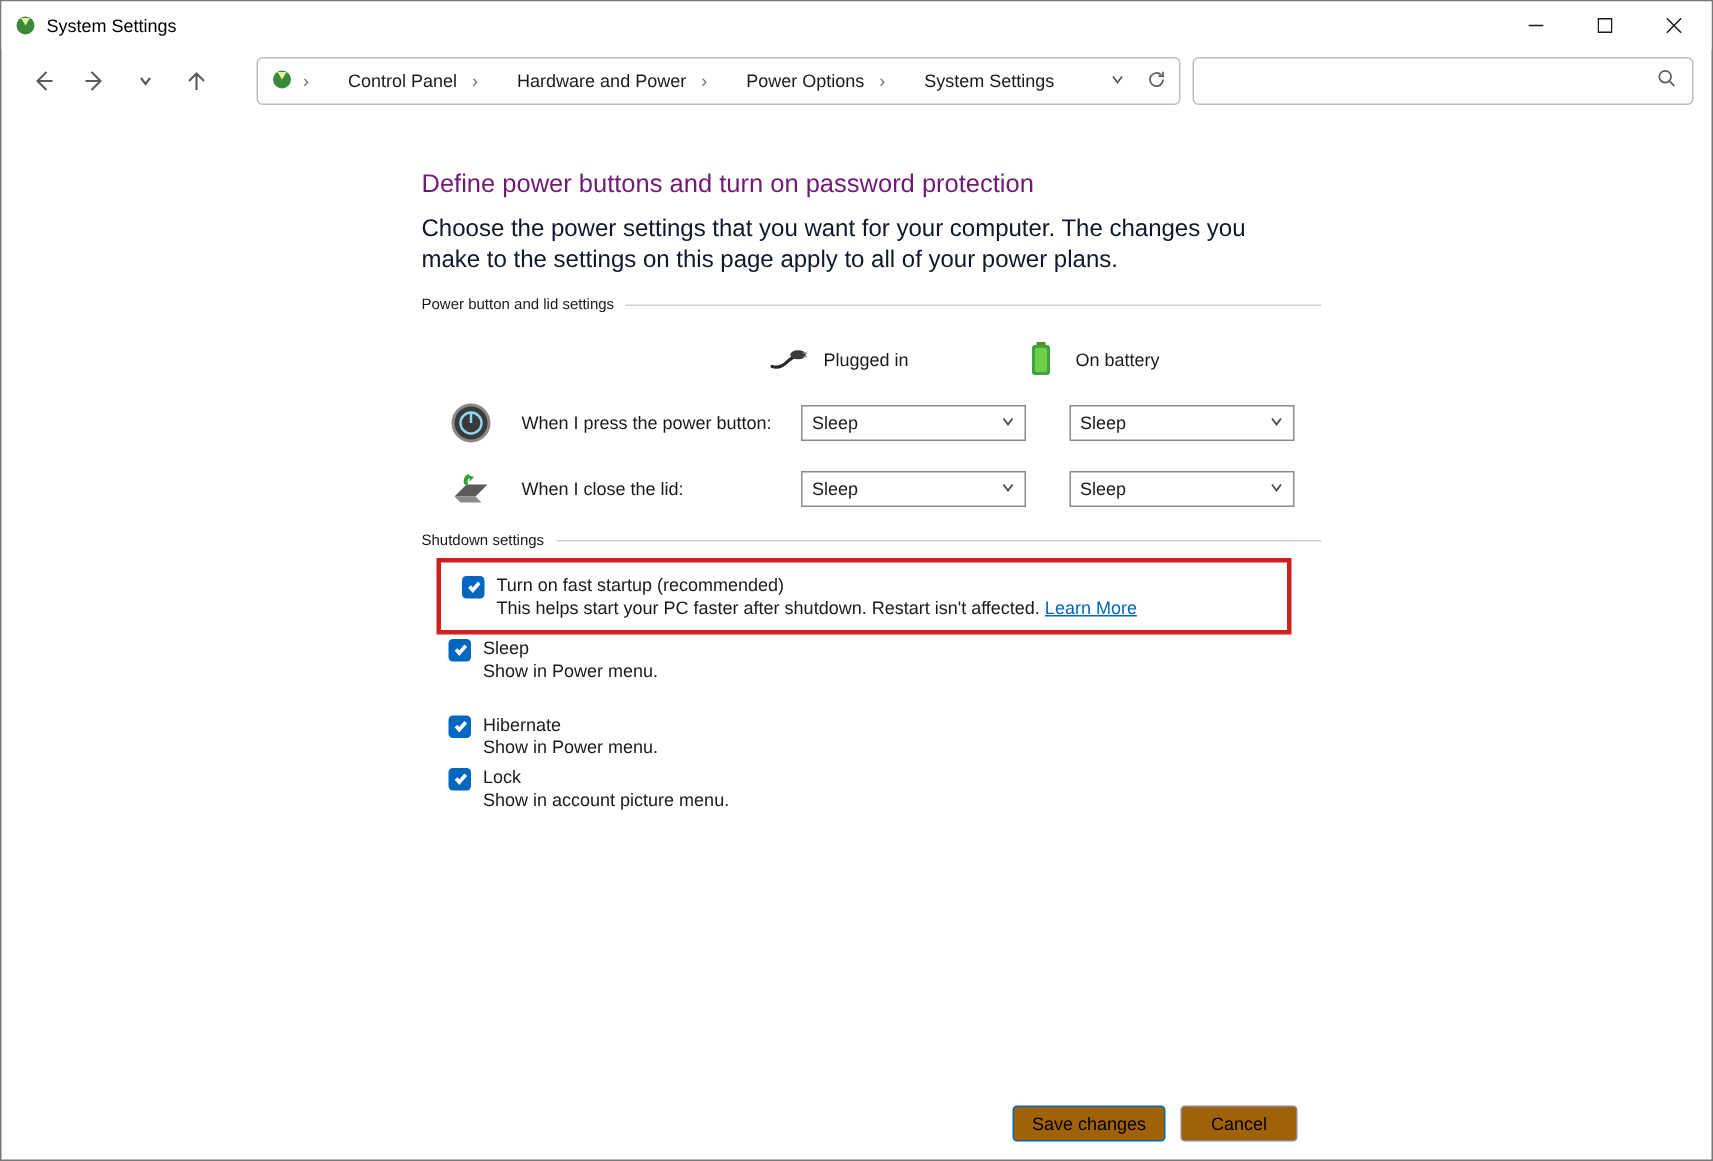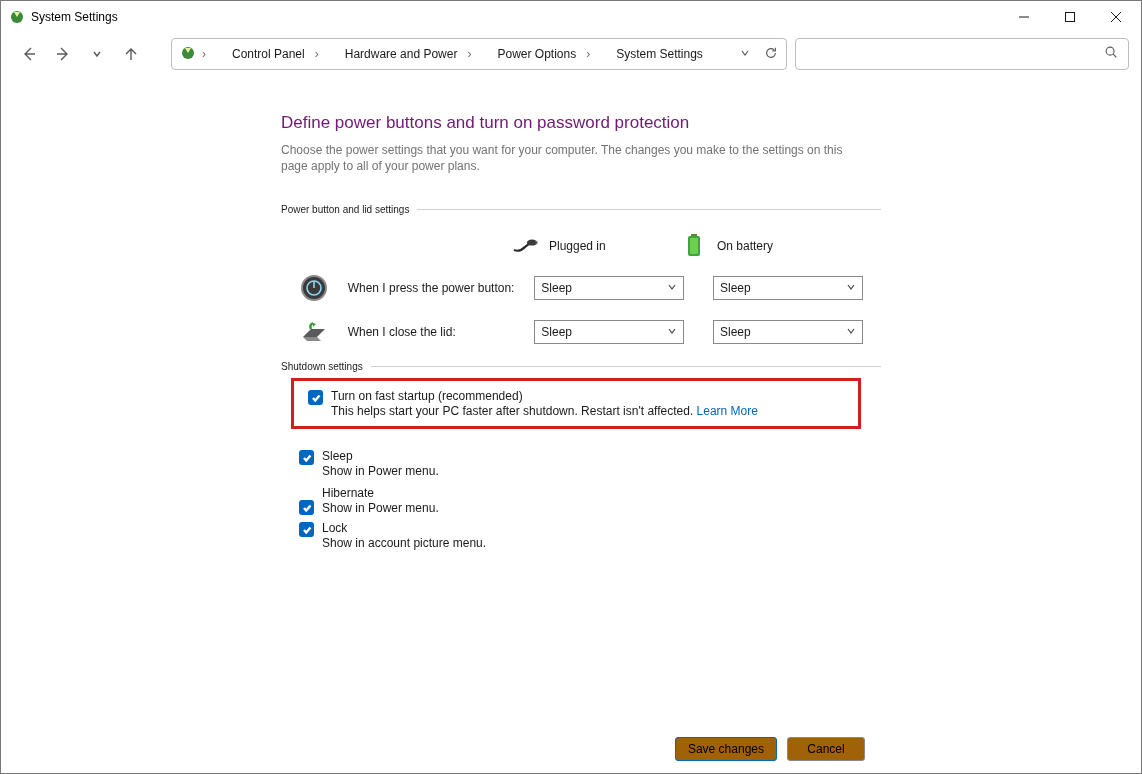--- a/index.html
+++ b/index.html
@@ -24,45 +24,45 @@
   .addrbar .spacer { flex:1; }
   .addrbar .dd-icon, .addrbar .refresh-icon { color:#5a5a5a; margin-left:10px; }
   .searchbar { border:1px solid #bdbdbd; border-radius:4px; height:32px; width:334px; display:flex; align-items:center; padding:0 10px; }
   .searchbar input { border:none; flex:1; font-size:12px; outline:none; background:transparent; }
   .searchbar .search-icon { color:#5a5a5a; }
 
   
   .content-wrap { flex:1; overflow:auto; }
   .content { width:600px; margin-left:280px; margin-top:38px; font-size:12px; color:#1a1a1a; }
   .page-title { font-size:17px; color:#701a75; font-weight:400; margin-bottom:10px; }
-  .page-desc { font-size:12px; color:#737373; margin-bottom:30px; max-width:562px; line-height:1.3; }
+  .page-desc { font-size:16px; color:#0f172a; margin-bottom:13px; max-width:562px; line-height:1.3; }
 
   .section-hdr { display:flex; align-items:center; gap:8px; margin-bottom:18px; }
   .section-hdr .lbl { font-size:10px; white-space:nowrap; }
   .section-hdr .rule { flex:1; height:1px; background:#d0d0d0; }
 
   .cols-hdr { display:flex; align-items:center; margin-bottom:14px; }
   .cols-hdr .spacer { width:232px; }
   .cols-hdr .col { width:168px; display:flex; align-items:center; gap:10px; }
   .cols-hdr .col .ic { width:26px; height:26px; display:flex; align-items:center; justify-content:center; }
 
   .setting-row { display:flex; align-items:center; margin-bottom:14px;justify-content:space-between; }
   .setting-row .ic { width:30px; height:30px; margin-left:18px; margin-right:8px; display:flex; align-items:center; justify-content:center; }
   .setting-row .lbl { width:176px; }
   .sel { width:150px; height:24px; border:1px solid #8a8a8a; background:#ffffff; display:flex; align-items:center; padding:0 6px; font-size:12px; position:relative; margin-right:18px; }
   .sel .chev { position:absolute; right:6px; top:4px; }
 
-  .redbox { border:3px solid #d11f1f; padding:6px 20px 6px 4px; margin-left:10px; margin-right:20px; margin-bottom:20px; }
+  .redbox { border:3px solid #d11f1f; padding:6px 20px 6px 4px; margin-left:10px; margin-right:20px; margin-bottom:2px; }
   .chk-item { display:flex; gap:8px; margin-left:10px; margin-top:2px; margin-bottom:2px; }
   .chk-item.noindent { margin-left:18px; }
   .chk { width:15px; height:15px; border-radius:3px; background:#0067c0; display:flex; align-items:center; justify-content:center; flex-shrink:0; margin-top:1px; }
   .chk svg { stroke:#ffffff; stroke-width:2.4; fill:none; }
   .chk-body .t1 { font-size:12px; }
   .chk-body .t2 { font-size:12px; color:#1a1a1a; margin-top:1px; }
-  .chk-body .t2 a { color:#0067c0; cursor:pointer; }
+  .chk-body .t2 a { color:#0067c0; text-decoration:underline; cursor:pointer; }
 
   
   .footer { height:48px; border-top:0; display:flex; align-items:center; justify-content:flex-end; padding-right:276px; gap:10px; }
   .btn { height:24px; min-width:78px; border:1px solid #8a8a8a; border-radius:3px; background:#a16207; font-size:12px; padding:0 12px; display:flex; align-items:center; justify-content:center; }
   .btn.primary { border:1px solid #0067c0; }
 </style>
 </head>
 <body>
 
 <div class="window">
@@ -273,21 +273,21 @@
           <svg width="10" height="10" viewBox="0 0 10 10">
               <path d="M2 5 L4.2 7.5 L8.5 2.5"></path>
             </svg>
         </span>
         <div class="chk-body">
           <div class="t1">Sleep</div>
           <div class="t2">Show in Power menu.</div>
         </div>
       </div>
 
-      <div class="chk-item noindent" style="margin-top:8px;align-items:flex-end;">
+      <div class="chk-item noindent" style="margin-top:22px;">
         <span class="chk">
           <svg width="10" height="10" viewBox="0 0 10 10">
               <path d="M2 5 L4.2 7.5 L8.5 2.5"></path>
             </svg>
         </span>
         <div class="chk-body">
           <div class="t1">Hibernate</div>
           <div class="t2">Show in Power menu.</div>
         </div>
       </div>

